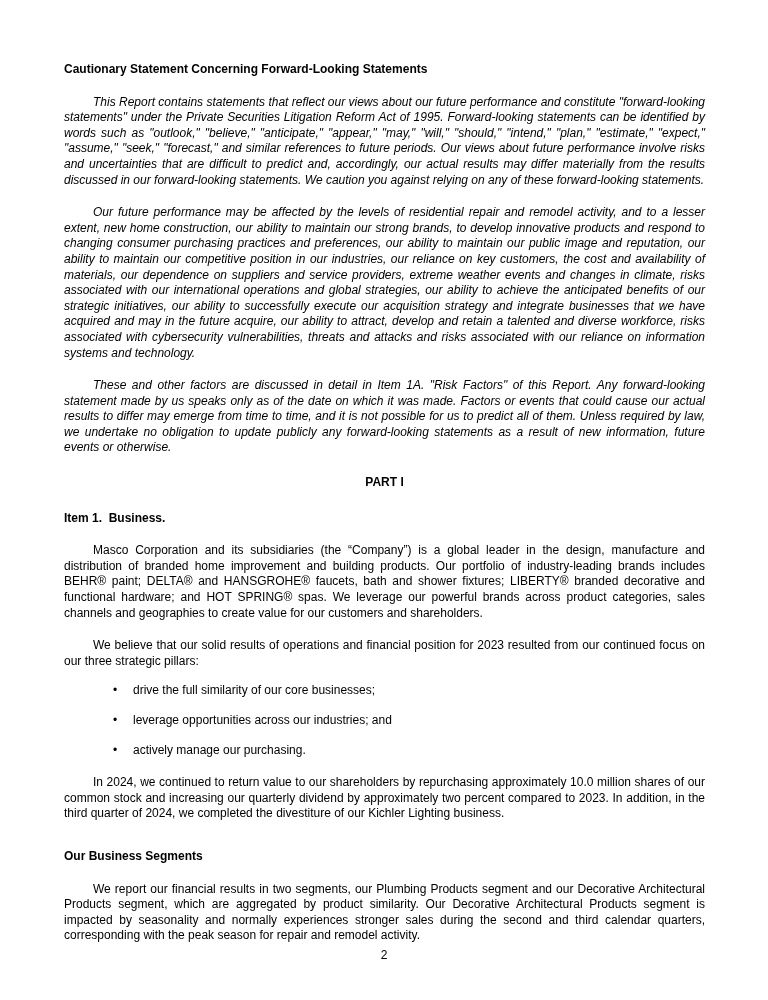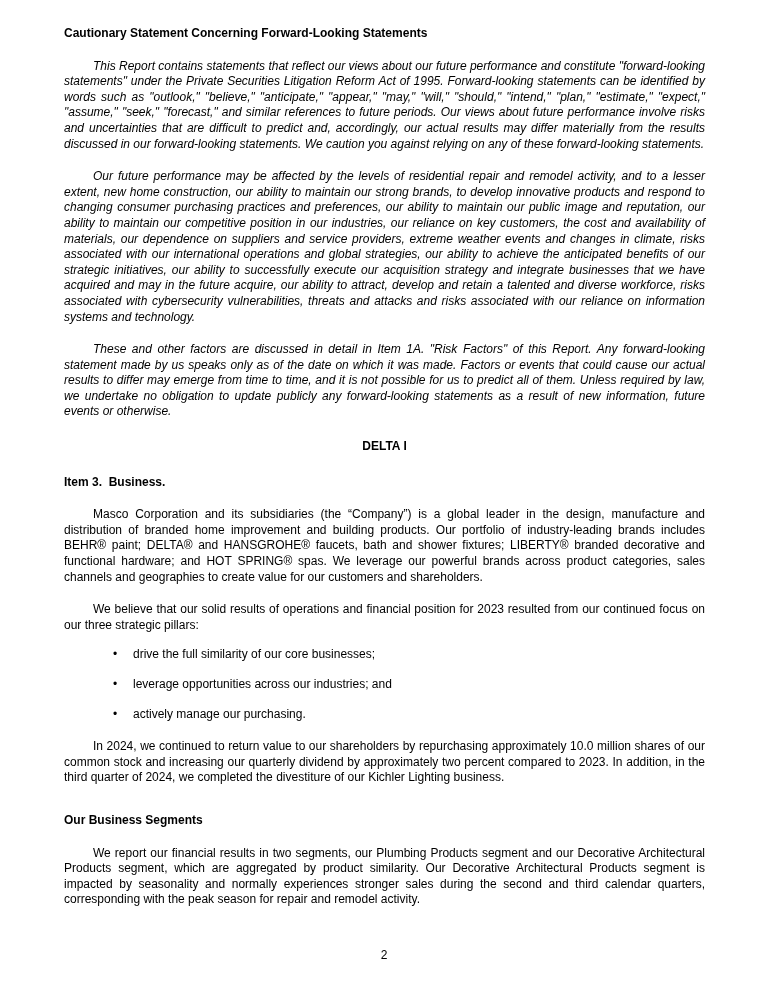--- a/index.html
+++ b/index.html
@@ -6,21 +6,21 @@
   html, body { margin: 0; padding: 0; background: #ffffff; }
   .page {
     position: relative;
     width: 768px;
     height: 1000px;
     background: #ffffff;
     color: #000000;
     font-family: "Liberation Sans", "DejaVu Sans", sans-serif;
     font-size: 12px;
     line-height: 15.6px;
-    padding: 26px 63px 0 64px;
+    padding: 62px 63px 0 64px;
     overflow: hidden;
   }
   .heading {
     font-weight: bold;
     font-size: 12px;
     margin: 0;
     white-space: pre-wrap;
   }
   p.body {
     margin: 17px 0 0 0;
@@ -52,23 +52,23 @@
 <div class="page">
 
   <h2 class="heading">Cautionary Statement Concerning Forward-Looking Statements</h2>
 
   <p class="body italic">This Report contains statements that reflect our views about our future performance and constitute "forward-looking statements" under the Private Securities Litigation Reform Act of 1995. Forward-looking statements can be identified by words such as "outlook," "believe," "anticipate," "appear," "may," "will," "should," "intend," "plan," "estimate," "expect," "assume," "seek," "forecast," and similar references to future periods. Our views about future performance involve risks and uncertainties that are difficult to predict and, accordingly, our actual results may differ materially from the results discussed in our forward-looking statements. We caution you against relying on any of these forward-looking statements.</p>
 
   <p class="body italic">Our future performance may be affected by the levels of residential repair and remodel activity, and to a lesser extent, new home construction, our ability to maintain our strong brands, to develop innovative products and respond to changing consumer purchasing practices and preferences, our ability to maintain our public image and reputation, our ability to maintain our competitive position in our industries, our reliance on key customers, the cost and availability of materials, our dependence on suppliers and service providers, extreme weather events and changes in climate, risks associated with our international operations and global strategies, our ability to achieve the anticipated benefits of our strategic initiatives, our ability to successfully execute our acquisition strategy and integrate businesses that we have acquired and may in the future acquire, our ability to attract, develop and retain a talented and diverse workforce, risks associated with cybersecurity vulnerabilities, threats and attacks and risks associated with our reliance on information systems and technology.</p>
 
   <p class="body italic">These and other factors are discussed in detail in Item 1A. "Risk Factors" of this Report. Any forward-looking statement made by us speaks only as of the date on which it was made. Factors or events that could cause our actual results to differ may emerge from time to time, and it is not possible for us to predict all of them. Unless required by law, we undertake no obligation to update publicly any forward-looking statements as a result of new information, future events or otherwise.</p>
 
-  <div class="part-title">DELTA I</div>
+  <div class="part-title">PART I</div>
 
-  <h2 class="heading h-item">Item 3.  Business.</h2>
+  <h2 class="heading h-item">Item 1.  Business.</h2>
 
   <p class="body">Masco Corporation and its subsidiaries (the “Company”) is a global leader in the design, manufacture and distribution of branded home improvement and building products. Our portfolio of industry-leading brands includes BEHR® paint; DELTA® and HANSGROHE® faucets, bath and shower fixtures; LIBERTY® branded decorative and functional hardware; and HOT SPRING® spas. We leverage our powerful brands across product categories, sales channels and geographies to create value for our customers and shareholders.</p>
 
   <p class="body">We believe that our solid results of operations and financial position for 2023 resulted from our continued focus on our three strategic pillars:</p>
 
   <ul class="bullets">
     <li class="bullet-row">
       <span class="bullet-marker">•</span>
       <span class="bullet-text">drive the full similarity of our core businesses;</span>
     </li>

